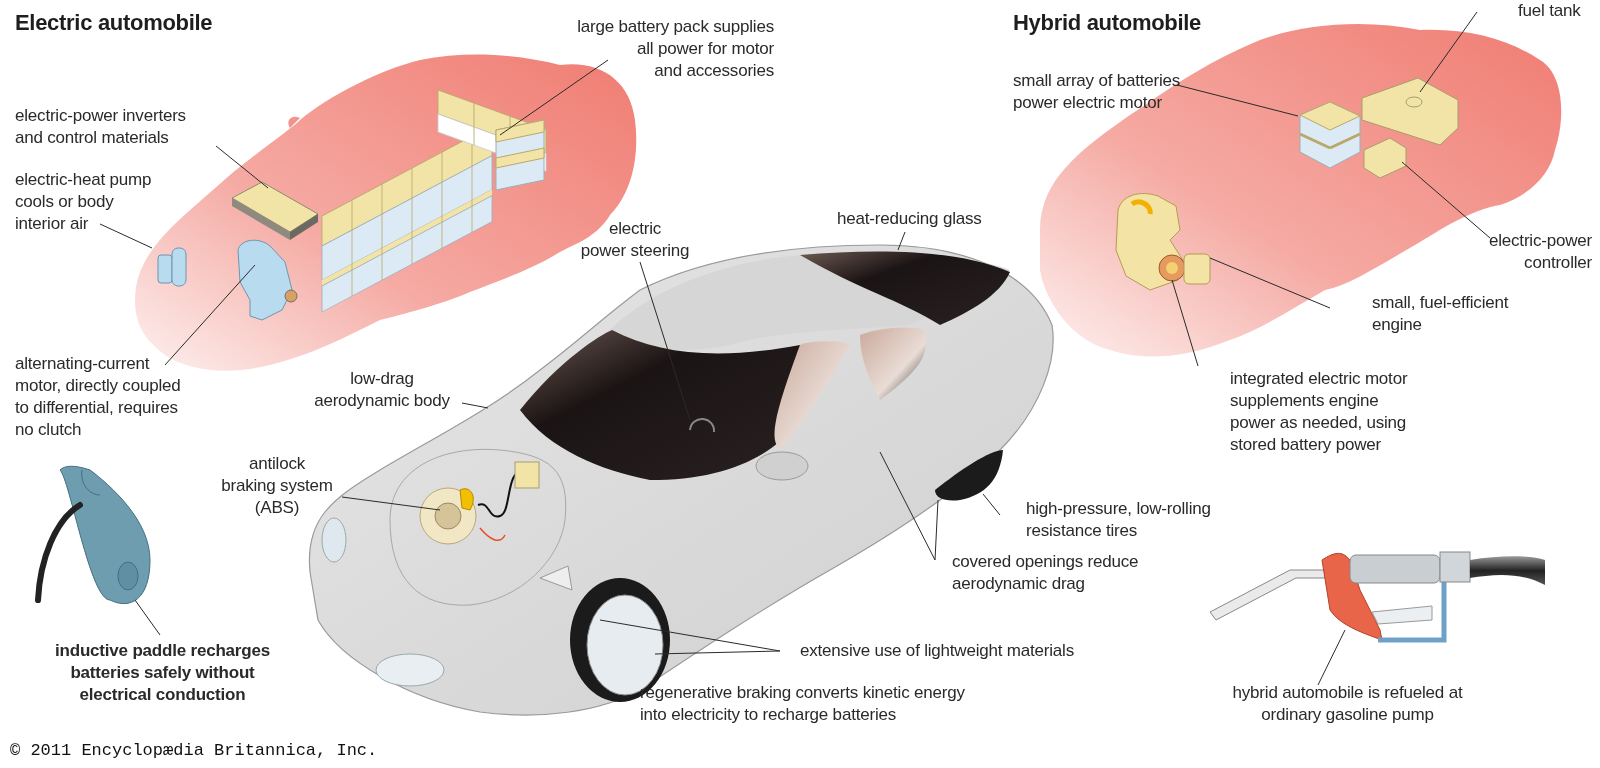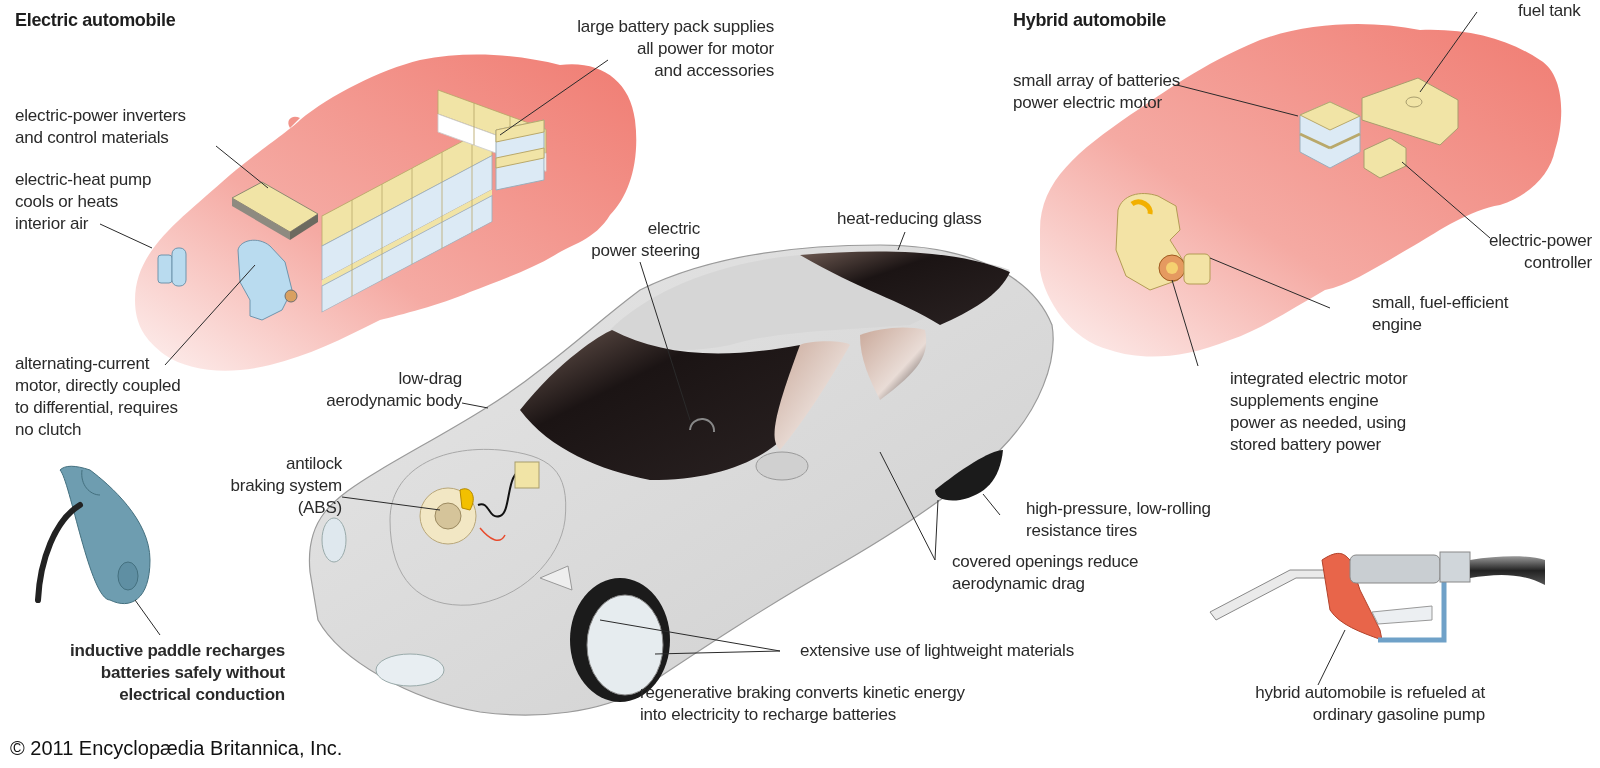--- a/index.html
+++ b/index.html
@@ -1,21 +1,21 @@
 <!DOCTYPE html>
 <html><head>
 <meta charset="utf-8">
 <style>
   html,body{margin:0;padding:0;background:#fff;}
   body{width:1600px;height:768px;position:relative;overflow:hidden;font-family:"Liberation Sans",sans-serif;color:#222;}
-  .title{position:absolute;font-size:18px;font-weight:bold;letter-spacing:-0.3px;color:#1e1e1e;}
+  .title{position:absolute;font-size:22px;font-weight:bold;letter-spacing:-0.3px;color:#1e1e1e;}
   .lbl{position:absolute;font-size:17px;line-height:22px;color:#2a2a2a;white-space:pre;letter-spacing:-0.2px;}
   .r{text-align:right;}
-  .c{text-align:right;}
-  .copy{position:absolute;left:10px;bottom:8px;font-size:20px;font-family:Liberation Sans, sans-serif;color:#111;}
+  .c{text-align:center;}
+  .copy{position:absolute;left:10px;bottom:8px;font-size:17px;font-family:Liberation Mono, monospace;color:#111;}
   svg.art{position:absolute;left:0;top:0;}
 </style>
 </head>
 <body>
 
 <svg class="art" width="1600" height="768" viewBox="0 0 1600 768">
   <defs>
     <linearGradient id="pinkL" x1="1" y1="0" x2="0" y2="1">
       <stop offset="0" stop-color="#f07c72"></stop>
       <stop offset="0.6" stop-color="#f5aaa3"></stop>
@@ -200,21 +200,21 @@
 
 <div class="title" style="left:15px;top:10px;">Electric automobile</div>
 <div class="title" style="left:1013px;top:10px;text-align:center;">Hybrid automobile</div>
 
 <div class="lbl r" style="right:826px;top:16px;">large battery pack supplies
 all power for motor
 and accessories</div>
 <div class="lbl" style="left:15px;top:105px;">electric-power inverters
 and control materials</div>
 <div class="lbl" style="left:15px;top:169px;">electric-heat pump
-cools or heats
+cools or body
 interior air</div>
 <div class="lbl" style="left:15px;top:353px;">alternating-current
 motor, directly coupled
 to differential, requires
 no clutch</div>
 <div class="lbl c" style="left:40px;top:640px;width:245px;font-weight:bold;">inductive paddle recharges
 batteries safely without
 electrical conduction</div>
 
 <div class="lbl c" style="left:570px;top:218px;width:130px;">electric

